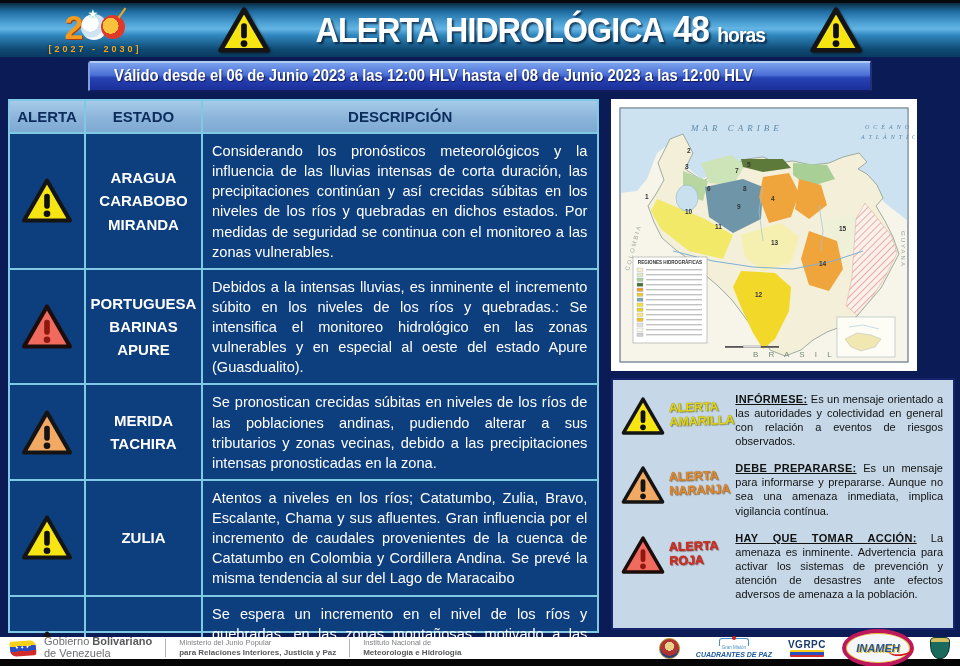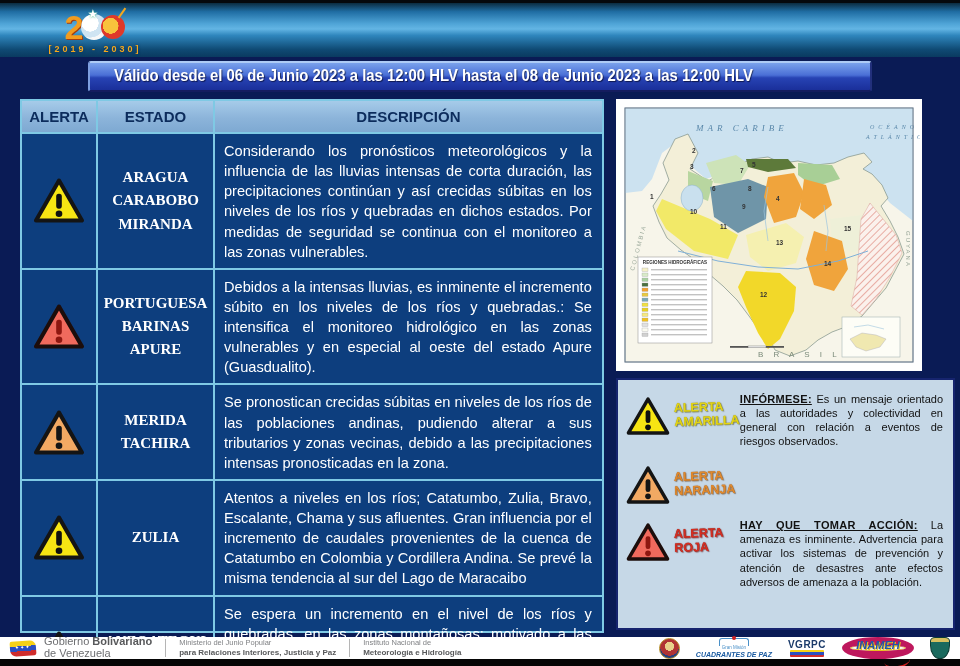--- a/index.html
+++ b/index.html
@@ -32,33 +32,33 @@
   
   .valid-strip { height:38px; display:flex; align-items:center; justify-content:center; }
   .valid-bar { width:784px; height:31px; border-radius:3px; margin-top:0;
     border-top:2px solid #aecbf5; border-left:2px solid #7d9fe0; border-right:2px solid #22307c; border-bottom:2px solid #141c5e;
     background:linear-gradient(180deg,#7aa2ec 0%,#4a6fd6 45%,#2743b4 55%,#1a2f9a 100%);
     display:flex; align-items:center; }
   .valid-text { color:#fff; font-size:16px; font-weight:bold; transform:scaleX(.93); white-space:nowrap;
     text-shadow:1px 1px 1px rgba(0,0,20,.6); }
 
   
-  .main { display:flex; padding:4px 5px 0 20px; gap:12px; height:538px; }
+  .main { display:flex; padding:4px 5px 0 8px; gap:12px; height:538px; }
 
   
   .alert-table { width:633px; border:2px solid #7fc9e4; background:#0d3e7e; }
   .t-row { display:grid; grid-template-columns:76px 117px 1fr; border-bottom:2px solid #7fc9e4; }
   .t-row:last-child { border-bottom:none; }
   .t-cell { border-right:2px solid #7fc9e4; display:flex; align-items:center; justify-content:center; }
   .t-cell:last-child { border-right:none; }
   .t-head .t-cell { background:linear-gradient(180deg,#a6cbe9 0%,#8cb4da 55%,#7ea9d2 100%);
     color:#0c2c5c; font-weight:bold; font-size:15px; height:31px; }
   .cell-alerta { padding:6px; }
   .tri-cell { width:52px; height:47px; }
-  .cell-estado { color:#fff; font-weight:bold; font-size:15px; text-align:center; white-space:pre-line; line-height:1.55;font-family:Liberation Serif, serif; }
+  .cell-estado { color:#fff; font-weight:bold; font-size:15px; text-align:center; white-space:pre-line; line-height:1.55; }
   .cell-desc { color:#fff; font-size:14.6px; line-height:1.38; text-align:justify; padding:7px 10px 6px 9px;
     display:block; align-items:flex-start; }
   .r1 { min-height:125px; } .r2 { min-height:90px; } .r3 { min-height:85px; } .r4 { min-height:106px; } .r5 { min-height:95px; }
 
   
   .tri-amarilla .tri-body { fill:#f7e513; stroke:#141414; }
   .tri-amarilla .tri-mark { fill:#101010; }
   .tri-roja .tri-body { fill:#f06a5d; stroke:#1c0d0b; }
   .tri-roja .tri-mark { fill:#8e1710; }
   .tri-naranja .tri-body { fill:#f2a963; stroke:#141414; }
@@ -97,22 +97,22 @@
     background:radial-gradient(circle at 50% 38%, #e8d28a 0 30%, #b03434 31% 62%, #24407e 63%); }
   .cuadrantes { display:flex; flex-direction:column; align-items:center; line-height:1; position:relative; }
   .cuad-icon { width:30px; height:8px; border:1px solid #4a90c8; border-bottom:none; border-radius:3px 3px 0 0; position:relative; }
   .cuad-icon::after { content:""; position:absolute; left:12px; top:-3px; width:4px; height:4px; background:#d02020; border-radius:50%; }
   .cuad-t1 { font-size:4.5px; color:#4a90c8; }
   .cuad-t2 { font-size:7px; font-weight:bold; color:#1a5aa0; font-style:italic; }
   .vgrpc { display:flex; flex-direction:column; align-items:center; }
   .vgrpc-text { font-size:10px; font-weight:bold; color:#1a3a6a; letter-spacing:.5px; }
   .vgrpc-flag { width:34px; height:7px; border-radius:1px;
     background:linear-gradient(180deg,#f7d117 0 34%, #2b4fc0 34% 67%, #d02c2c 67% 100%); }
-  .inameh { width:72px; height:22px; border:8px solid #be185d; border-radius:50%; background:#f4f6fa;
-    display:flex; align-items:flex-end; justify-content:center; position:relative; box-shadow:inset 0 0 0 1px #e8c020; }
+  .inameh { width:72px; height:38px; border:4px solid #be185d; border-radius:50%; background:#f4f6fa;
+    display:flex; align-items:center; justify-content:center; position:relative; box-shadow:inset 0 0 0 1px #e8c020; }
   .inameh-text { font-size:11px; font-weight:bold; font-style:italic; color:#2255aa; text-shadow:1px 1px 0 #e8c020; }
   .inameh::after { content:""; position:absolute; right:-4px; top:9px; width:26px; height:12px;
     border-bottom:2px solid #d02020; border-radius:50%; transform:rotate(-8deg); }
   .crest { width:20px; height:22px; background:linear-gradient(180deg,#d8c060 0 22%, #1a6a5e 22%);
     border-radius:5px 5px 50% 50% / 4px 4px 60% 60%; border:1px solid #0e3c34; }
 
   .map-num { font-size:6.5px; font-weight:bold; fill:#333; }
   .sea-label { font-family:"Liberation Serif", serif; font-style:italic; fill:#5a88aa; letter-spacing:4px; }
 </style>
 </head>
@@ -121,21 +121,36 @@
 <div class="page">
 
   <div class="header">
     <div class="header-inner">
       <div class="brand">
         <div class="brand-marks">
           <span class="brand-2">2</span>
           <span class="brand-globe"></span>
           <span class="brand-sun"></span>
         </div>
-        <div class="brand-years">[2019 - 2030]</div>
+        <div class="brand-years">[2027 - 2030]</div>
+      </div>
+      <div class="title-wrap">
+        <svg class="tri tri-head tri-amarilla" viewBox="0 0 100 92">
+          <path class="tri-body" d="M50 7 L95 85 H5 Z" stroke-width="9" stroke-linejoin="round"></path>
+          <rect class="tri-mark" x="44.5" y="33" width="11" height="29" rx="5"></rect>
+          <circle class="tri-mark" cx="50" cy="72" r="6.5"></circle>
+        </svg>
+        <div class="main-title">
+          <span>ALERTA HIDROLÓGICA</span><span class="hours-num">48</span> <span class="hours-unit">horas</span>
+        </div>
+        <svg class="tri tri-head tri-amarilla" viewBox="0 0 100 92">
+          <path class="tri-body" d="M50 7 L95 85 H5 Z" stroke-width="9" stroke-linejoin="round"></path>
+          <rect class="tri-mark" x="44.5" y="33" width="11" height="29" rx="5"></rect>
+          <circle class="tri-mark" cx="50" cy="72" r="6.5"></circle>
+        </svg>
       </div>
       <div style="width:70px"></div>
     </div>
   </div>
 
   <div class="valid-strip">
     <div class="valid-bar">
       <span class="valid-text">Válido desde el 06 de Junio 2023 a las 12:00 HLV hasta el 08 de Junio 2023 a las 12:00 HLV</span>
     </div>
   </div>
@@ -339,20 +354,21 @@
         </div>
 
         <div class="legend-item">
           <svg class="tri tri-leg tri-naranja" viewBox="0 0 100 92">
             <path class="tri-body" d="M50 7 L95 85 H5 Z" stroke-width="8" stroke-linejoin="round"></path>
             <rect class="tri-mark" x="44.5" y="33" width="11" height="29" rx="5"></rect>
               <circle class="tri-mark" cx="50" cy="72" r="6.5"></circle>
           </svg>
           <div class="leg-label leg-naranja">ALERTA
 NARANJA</div>
+          <div class="leg-text"><span class="leg-lead">DEBE PREPARARSE:</span><span> Es un mensaje para informarse y prepararse. Aunque no sea una amenaza inmediata, implica vigilancia contínua.</span></div>
         </div>
 
         <div class="legend-item">
           <svg class="tri tri-leg tri-roja" viewBox="0 0 100 92">
             <path class="tri-body" d="M50 7 L95 85 H5 Z" stroke-width="8" stroke-linejoin="round"></path>
             <rect class="tri-mark" x="44.5" y="33" width="11" height="29" rx="5"></rect>
               <circle class="tri-mark" cx="50" cy="72" r="6.5"></circle>
           </svg>
           <div class="leg-label leg-roja">ALERTA
 ROJA</div>

